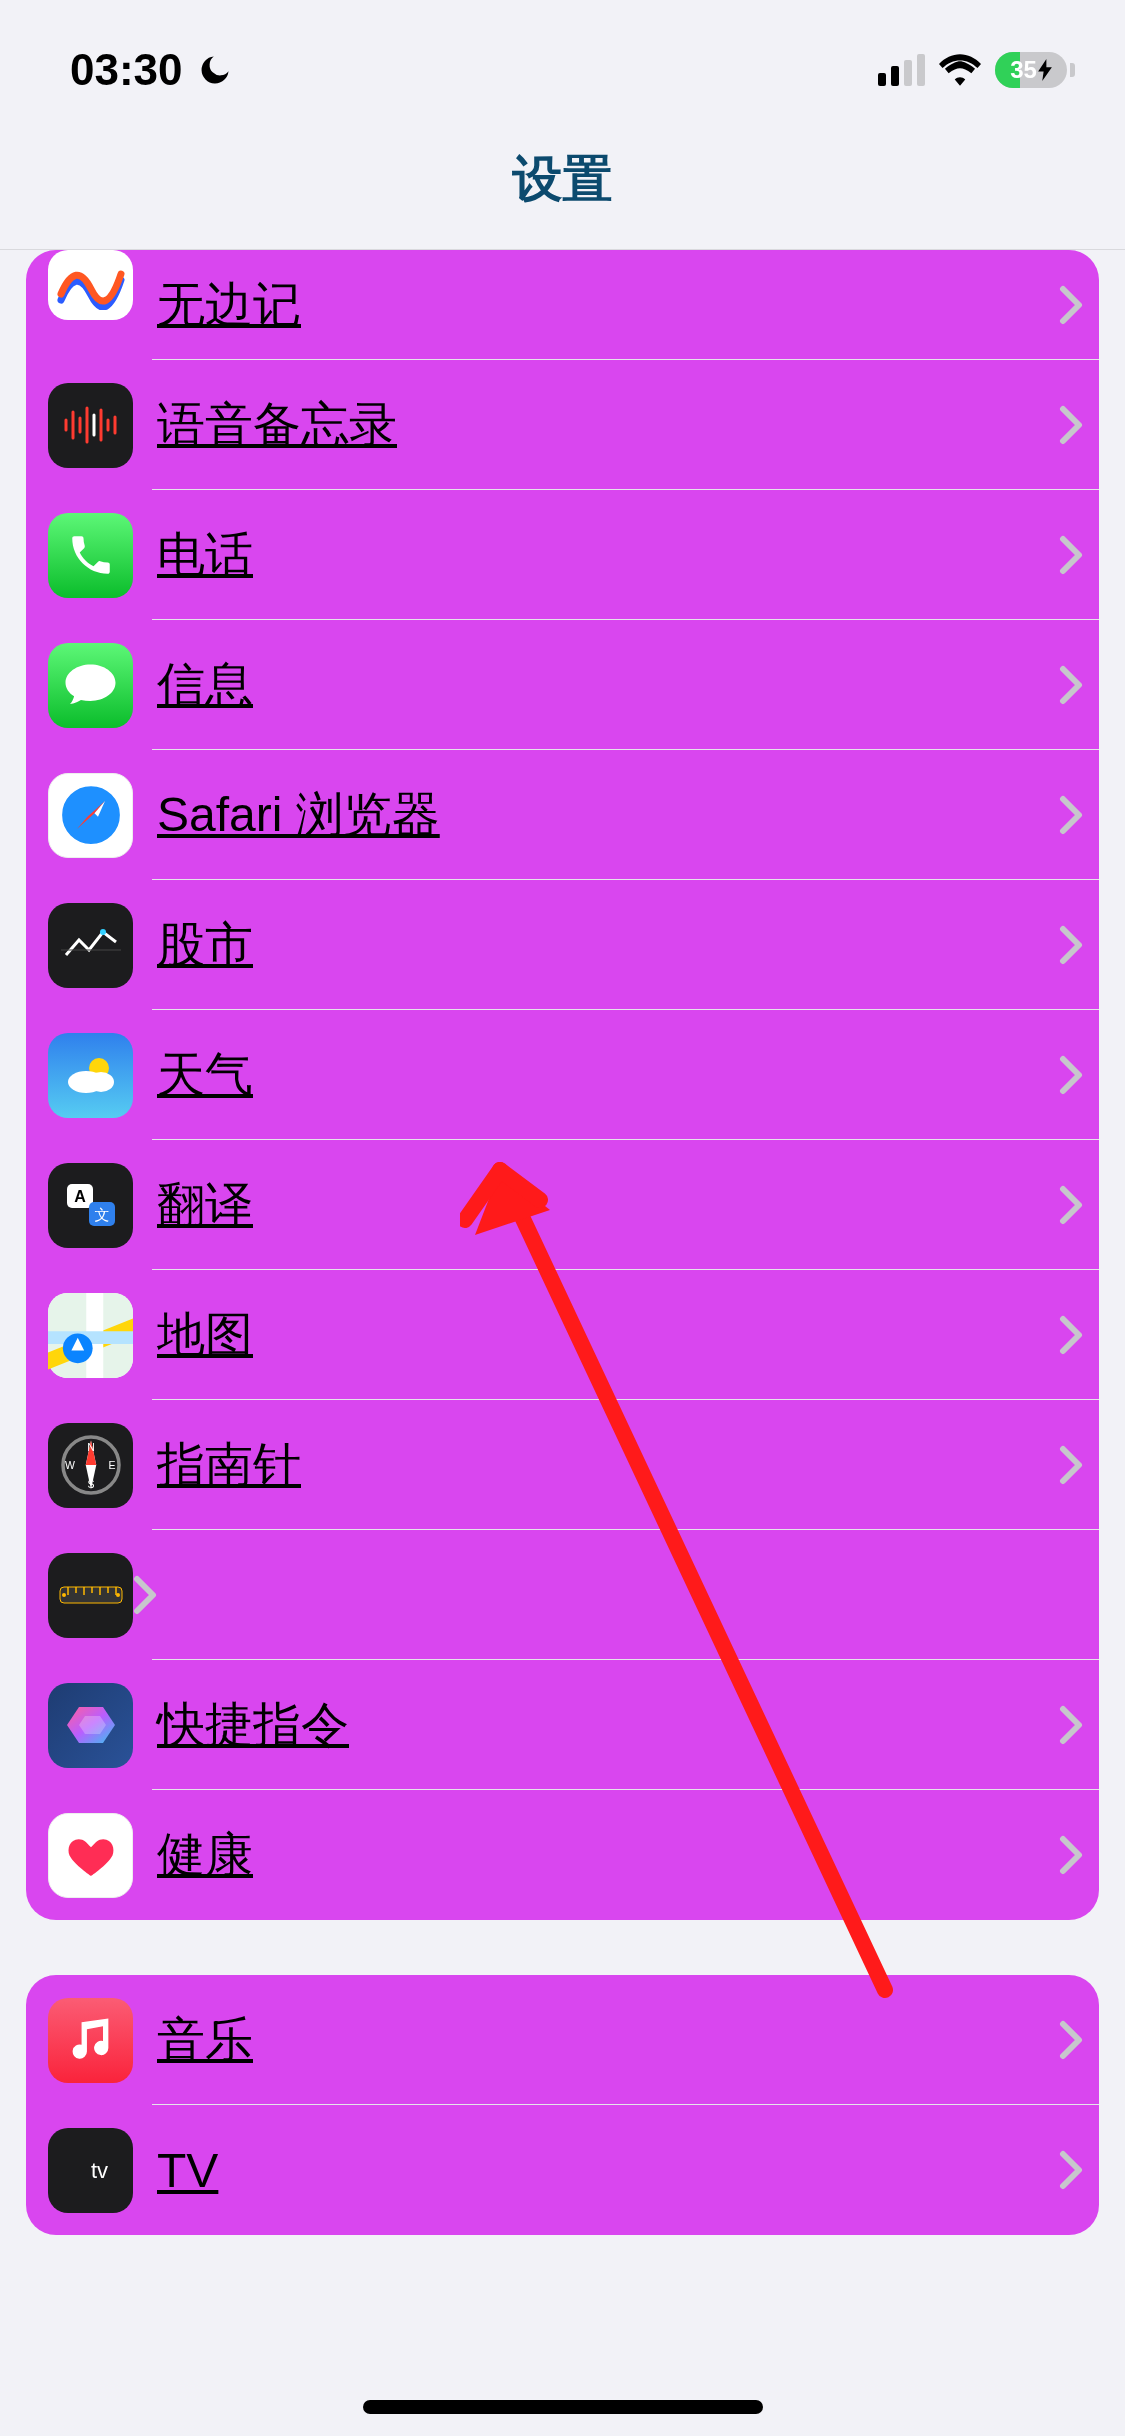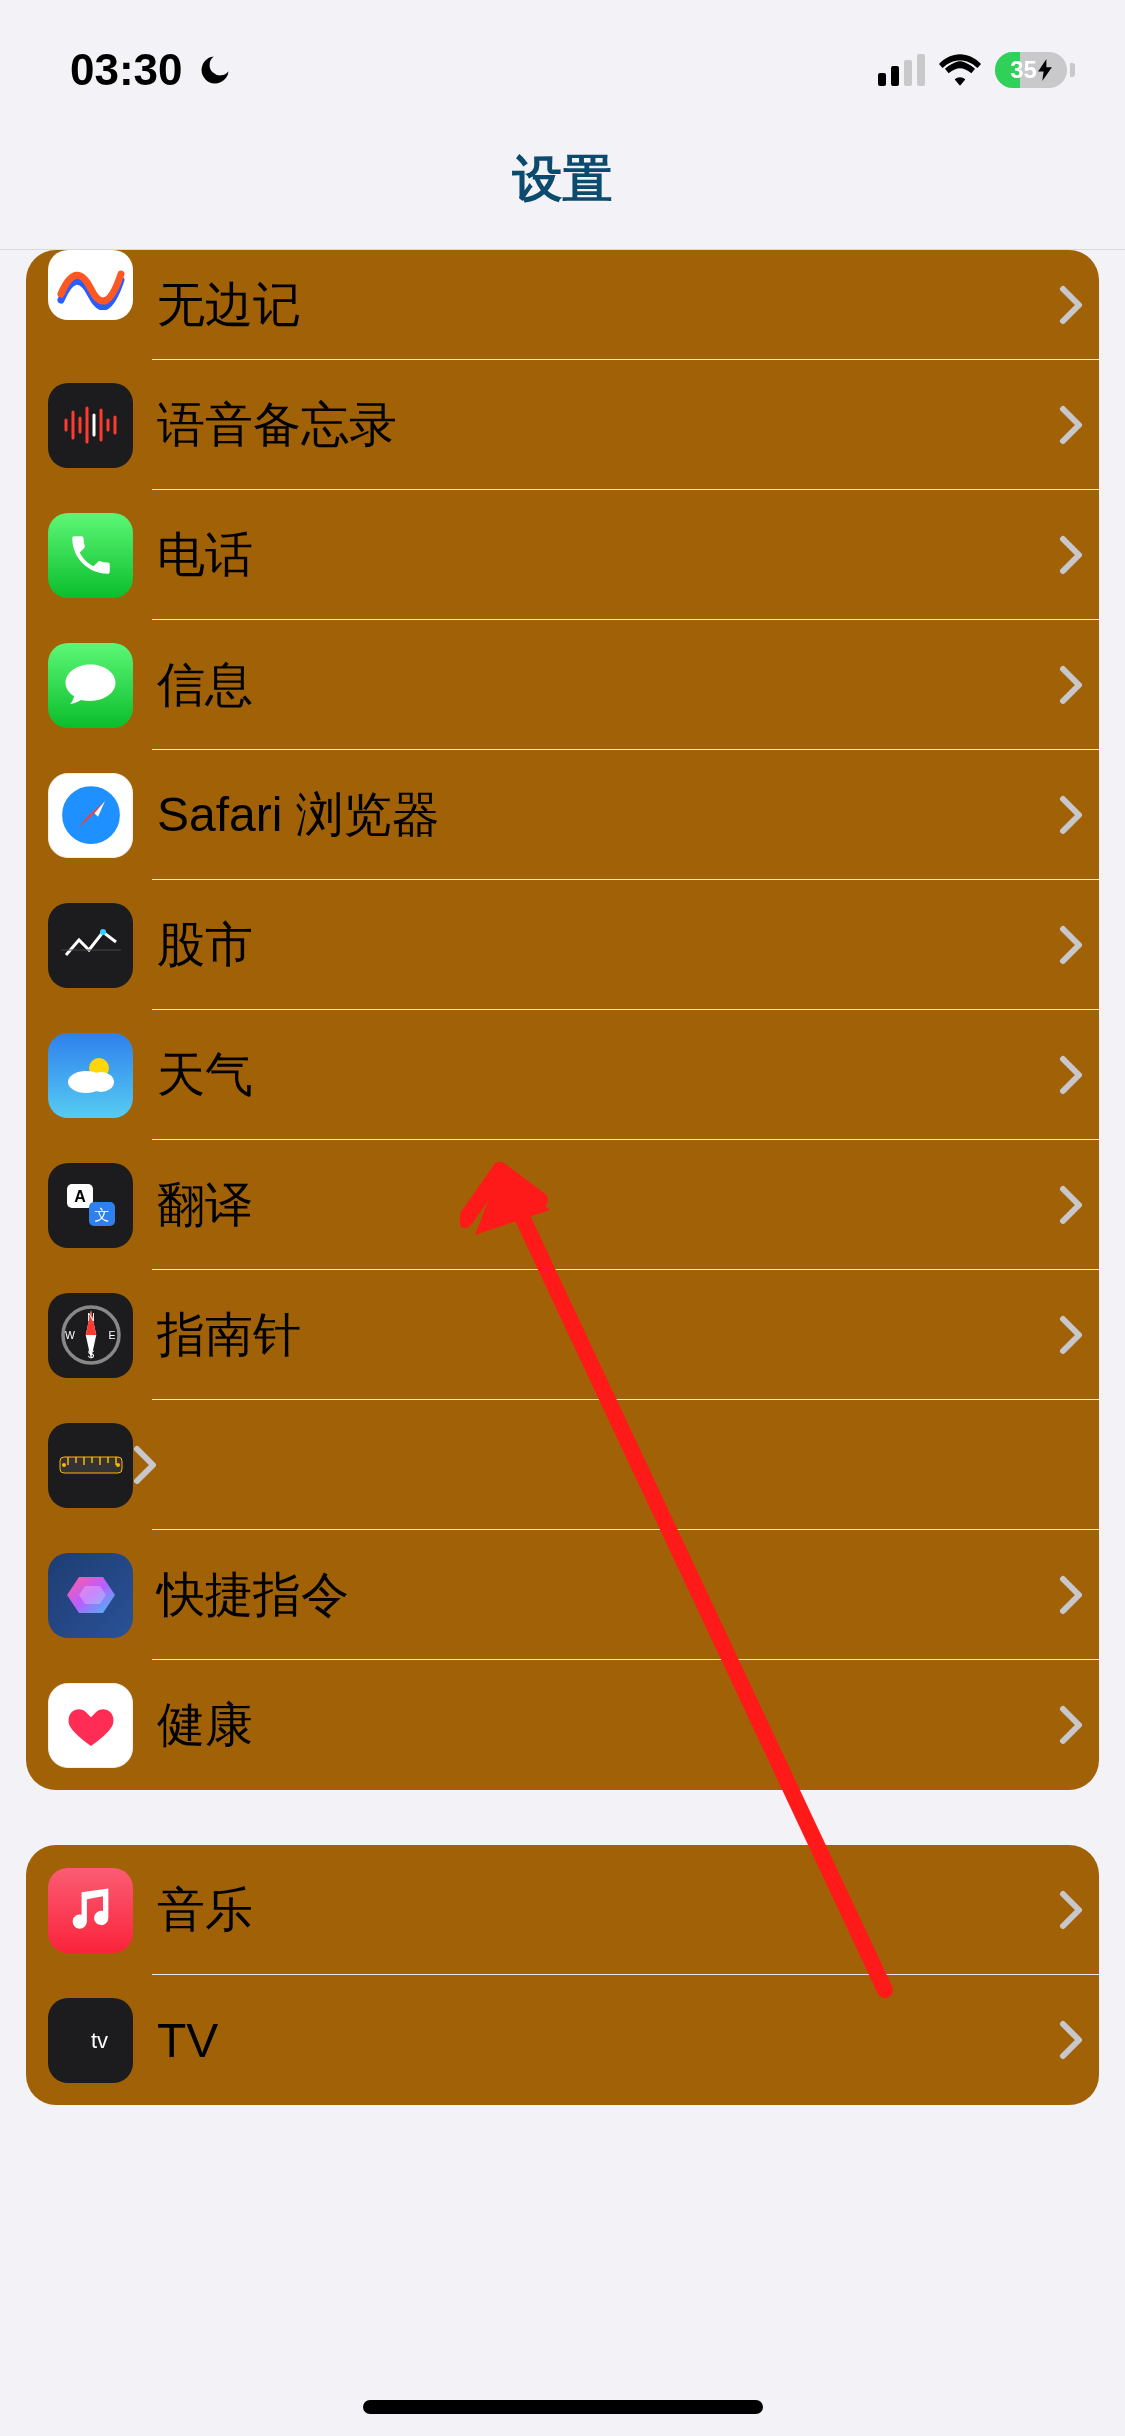--- a/index.html
+++ b/index.html
@@ -16,21 +16,21 @@
   .cell-bars .b4 { height: 32px; background: #c9c9cc; }
   .wifi-icon { width: 42px; height: 32px; }
   .battery { display: flex; align-items: center; }
   .battery-body { width: 72px; height: 36px; border-radius: 18px; position: relative; display: flex; align-items: center; justify-content: center; overflow: hidden; background: #c9c9cc; }
   .battery-fill { position: absolute; left: 0; top: 0; bottom: 0; width: 35%; background: #30d158; }
   .battery-text { position: relative; font-size: 24px; color: #fff; font-weight: 600; display: flex; align-items: center; }
   .battery-tip { width: 5px; height: 14px; background: #c9c9cc; border-radius: 0 3px 3px 0; margin-left: 3px; }
   .nav-bar { height: 140px; display: flex; align-items: center; justify-content: center; border-bottom: 1px solid rgba(0,0,0,0.1); }
   .nav-title { font-size: 50px; font-weight: 600; color: #0c4a6e; }
   .content { padding: 0 26px 0 26px; height: calc(100% - 250px); overflow: hidden; }
-  .group { background: #a16207; border-radius: 30px; overflow: hidden; }
+  .group { background: #d946ef; border-radius: 30px; overflow: hidden; text-decoration: underline; }
   .group + .group { margin-top: 55px; }
   .row { display: flex; align-items: center; height: 130px; padding: 0 16px 0 22px; position: relative; cursor: pointer; }
   .row.first { height: 110px; }
   .row:not(:last-child)::after { content: ""; position: absolute; left: 126px; right: 0; bottom: 0; height: 1px; background: #e5e5ea; }
   .app-icon { width: 85px; height: 85px; border-radius: 20px; display: flex; align-items: center; justify-content: center; flex: 0 0 85px; }
   .row.first .app-icon { width: 85px; height: 70px; align-self: flex-start; margin-top: 0; }
   .row-label { margin-left: 24px; font-size: 48px; color: #000; flex: 1; }
   .chevron { width: 24px; height: 40px; flex: 0 0 24px; }
   
   .ic-freeform { background: linear-gradient(180deg,#fff 0%,#fff 100%); }
@@ -210,20 +210,36 @@
               <rect x="28" y="24" width="26" height="24" rx="5" fill="#2f80ed"></rect>
               <text x="41" y="42" text-anchor="middle" font-size="15" fill="#fff">文</text>
             </svg>
       </div>
       <span class="row-label">翻译</span>
       <svg class="chevron" viewBox="0 0 12 20" fill="none">
             <path d="M2 2l8 8-8 8" stroke="#c7c7cc" stroke-width="3" stroke-linecap="round" stroke-linejoin="round"></path>
           </svg>
     </div>
 
+    <div class="row">
+      <div class="app-icon ic-maps">
+        <svg width="85" height="85" viewBox="0 0 40 40">
+              <rect width="40" height="40" rx="9" fill="#e6f4ea"></rect>
+              <path d="M0 28 L40 12 L40 20 L0 36z" fill="#ffd60a"></path>
+              <path d="M18 0 L26 0 L26 40 L18 40z" fill="#fff"></path>
+              <path d="M0 18 L40 18 L40 24 L0 24z" fill="#b5e3ff"></path>
+              <circle cx="14" cy="26" r="7" fill="#0a84ff"></circle>
+              <path d="M14 21 L17 27 L11 27z" fill="#fff"></path>
+            </svg>
+      </div>
+      <span class="row-label">地图</span>
+      <svg class="chevron" viewBox="0 0 12 20" fill="none">
+            <path d="M2 2l8 8-8 8" stroke="#c7c7cc" stroke-width="3" stroke-linecap="round" stroke-linejoin="round"></path>
+          </svg>
+    </div>
 
     <div class="row">
       <div class="app-icon ic-compass">
         <svg width="70" height="70" viewBox="0 0 40 40">
               <circle cx="20" cy="20" r="16" fill="none" stroke="#888" stroke-width="2"></circle>
               <path d="M20 6 L23 20 L20 34 L17 20z" fill="#fff"></path>
               <path d="M20 6 L23 20 L17 20z" fill="#ff3b30"></path>
               <text x="20" y="12" text-anchor="middle" font-size="6" fill="#fff">N</text>
               <text x="8" y="22" text-anchor="middle" font-size="6" fill="#fff">W</text>
               <text x="32" y="22" text-anchor="middle" font-size="6" fill="#fff">E</text>

